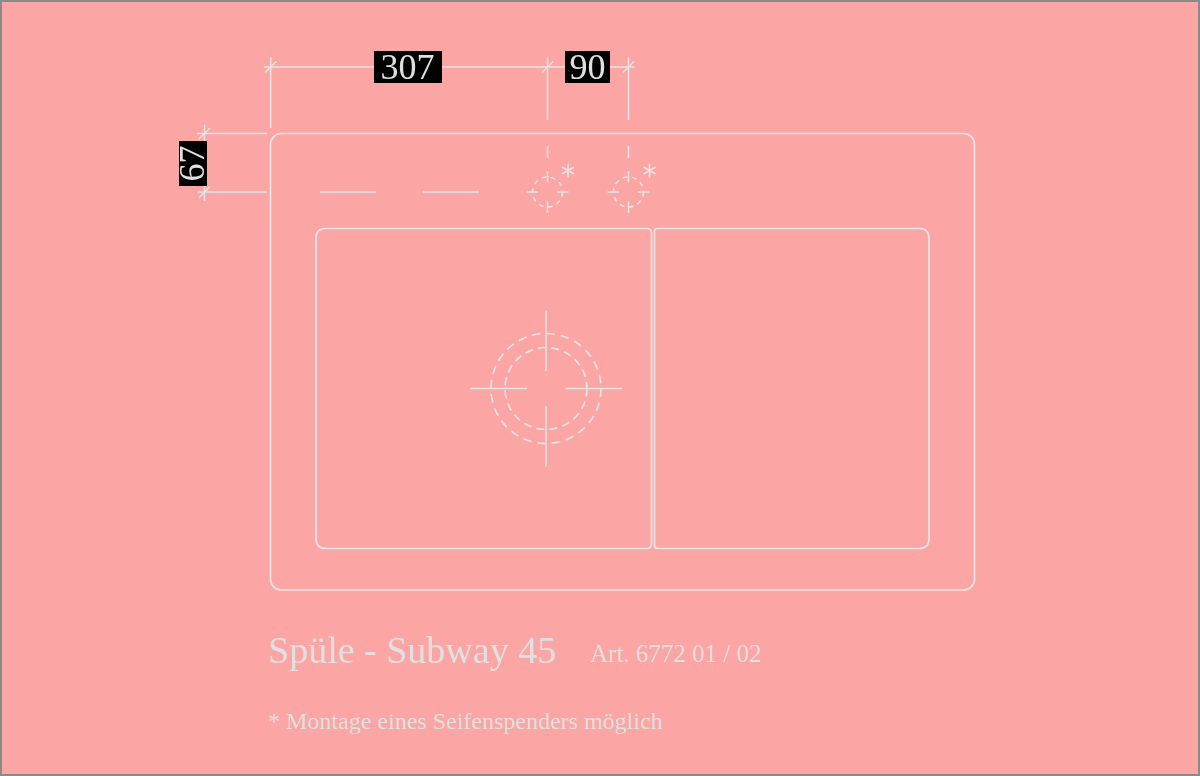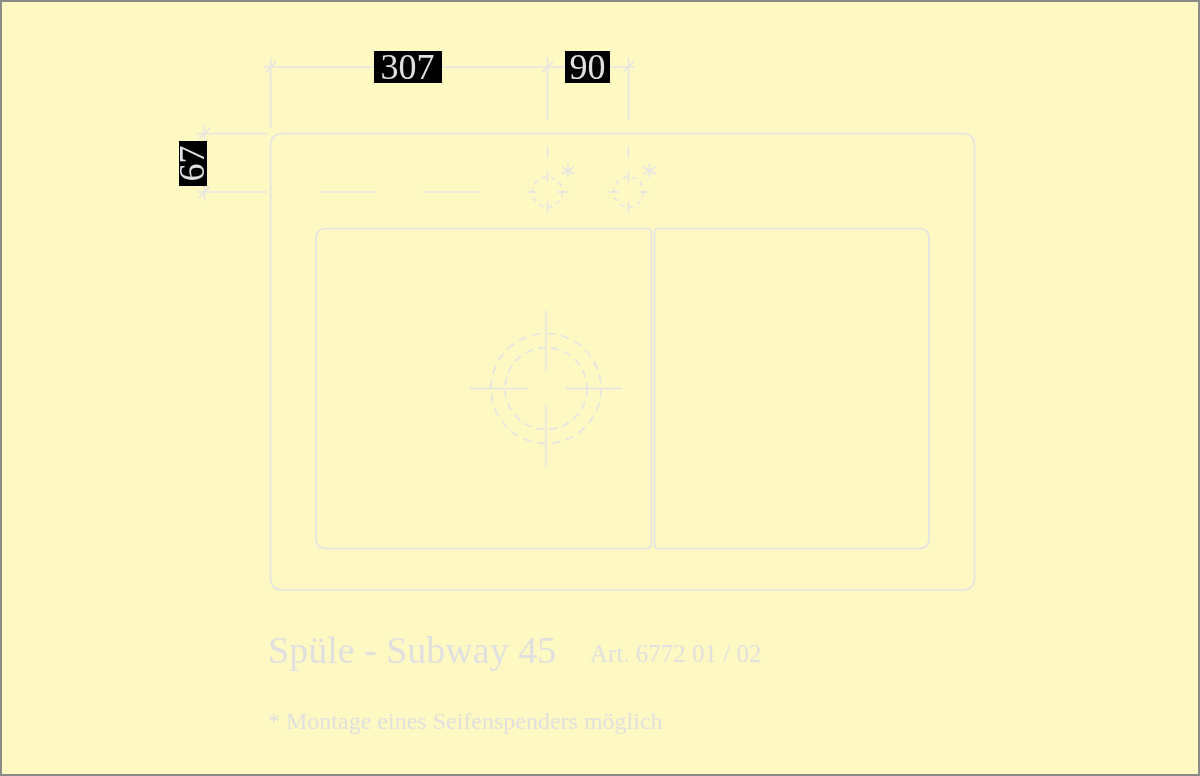--- a/index.html
+++ b/index.html
@@ -1,19 +1,19 @@
 <!DOCTYPE html>
 <html><head>
 <meta charset="utf-8">
 <style>
   html,body{margin:0;padding:0;background:#000;}
   .frame{
     position:relative;
     width:1200px;height:776px;
-    background:#fef9c3;
+    background:#fca5a5;
     box-sizing:border-box;
     border:2px solid #8a8a8a;
     overflow:hidden;
     font-family:"Liberation Serif","DejaVu Serif",serif;
   }
   svg{position:absolute;left:-2px;top:-2px;}
   .ln{stroke:#e4e4e4;stroke-width:1.5;fill:none;stroke-linecap:butt;}
   .ln-thick{stroke:#e4e4e4;stroke-width:1.7;fill:none;}
   .halo{fill:#000000;stroke:none;}
   .txt{fill:#e0e0e0;font-family:"Liberation Serif","DejaVu Serif",serif;}

